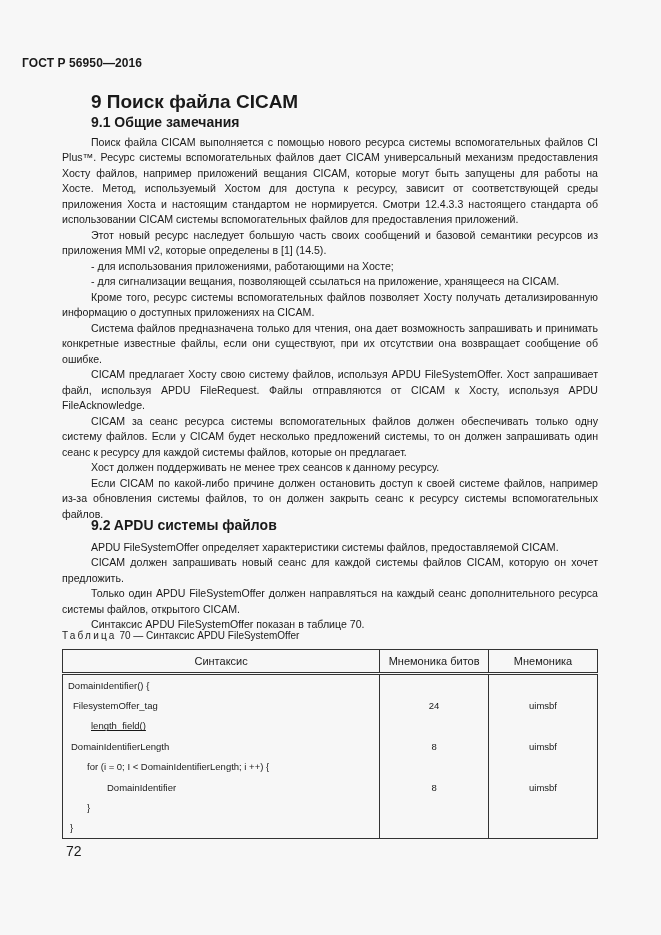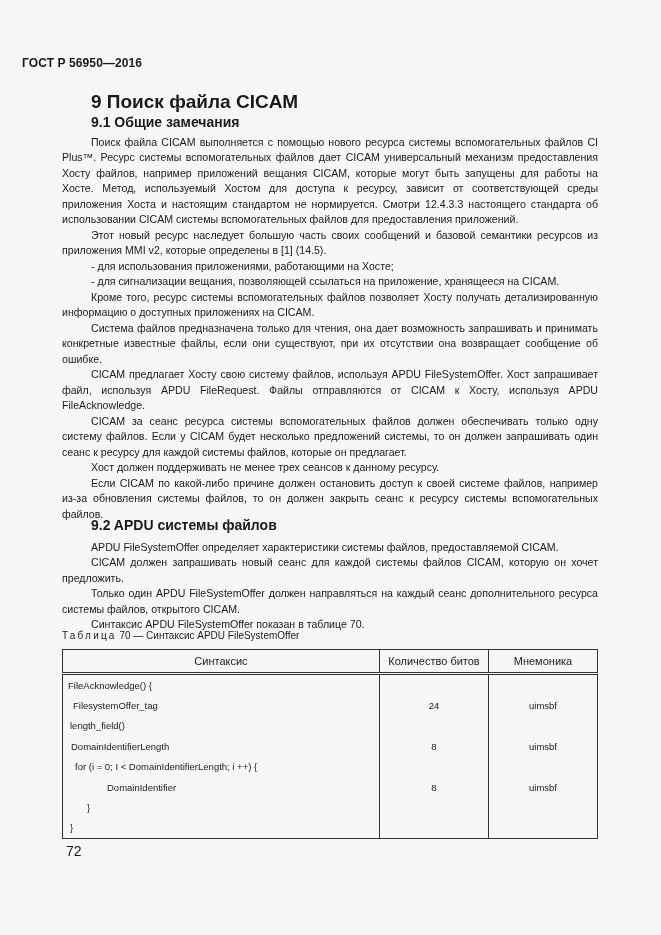--- a/index.html
+++ b/index.html
@@ -88,47 +88,47 @@
 </div>
 
 <div class="caption">
   <span class="spaced">Таблица</span><span> 70 — Синтаксис APDU FileSystemOffer</span>
 </div>
 
 <table class="syntax">
   <thead>
     <tr>
       <th class="col1">Синтаксис</th>
-      <th class="col2">Количество битов</th>
+      <th class="col2">Мнемоника битов</th>
       <th class="col3">Мнемоника</th>
     </tr>
   </thead>
   <tbody>
     <tr>
-      <td style="padding-left:5px;">FileAcknowledge() {</td>
+      <td style="padding-left:5px;">DomainIdentifier() {</td>
       <td class="c"></td>
       <td class="c"></td>
     </tr>
     <tr>
       <td style="padding-left:10px;">FilesystemOffer_tag</td>
       <td class="c">24</td>
       <td class="c">uimsbf</td>
     </tr>
     <tr>
-      <td style="padding-left:7px;">length_field()</td>
+      <td style="padding-left:28px;text-decoration:underline;">length_field()</td>
       <td class="c"></td>
       <td class="c"></td>
     </tr>
     <tr>
       <td style="padding-left:8px;">DomainIdentifierLength</td>
       <td class="c">8</td>
       <td class="c">uimsbf</td>
     </tr>
     <tr>
-      <td style="padding-left:12px;">for (i = 0; I &lt; DomainIdentifierLength; i ++) {</td>
+      <td style="padding-left:24px;">for (i = 0; I &lt; DomainIdentifierLength; i ++) {</td>
       <td class="c"></td>
       <td class="c"></td>
     </tr>
     <tr>
       <td style="padding-left:44px;">DomainIdentifier</td>
       <td class="c">8</td>
       <td class="c">uimsbf</td>
     </tr>
     <tr>
       <td style="padding-left:24px;">}</td>

